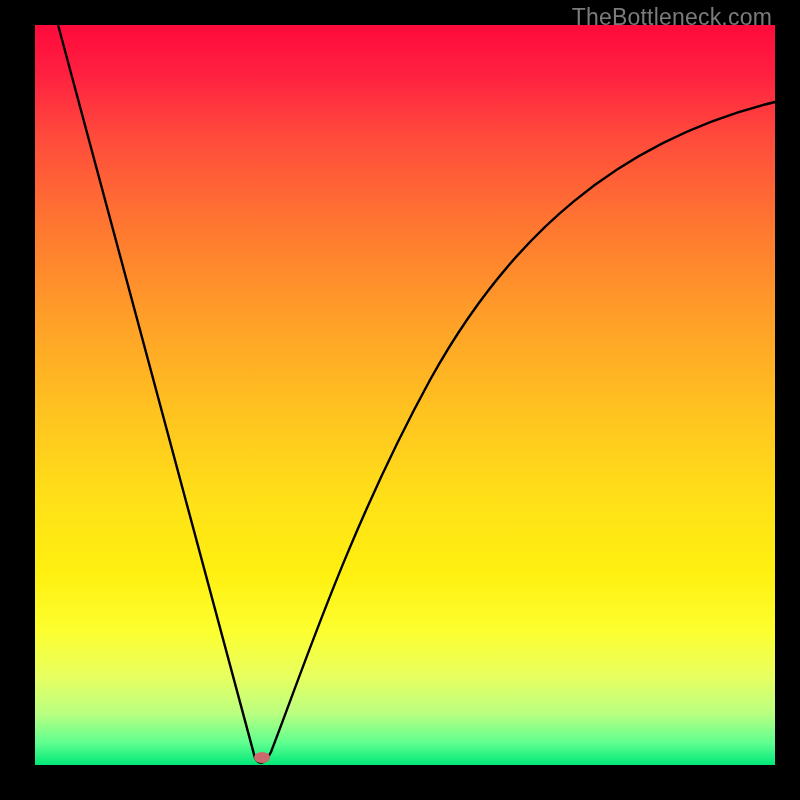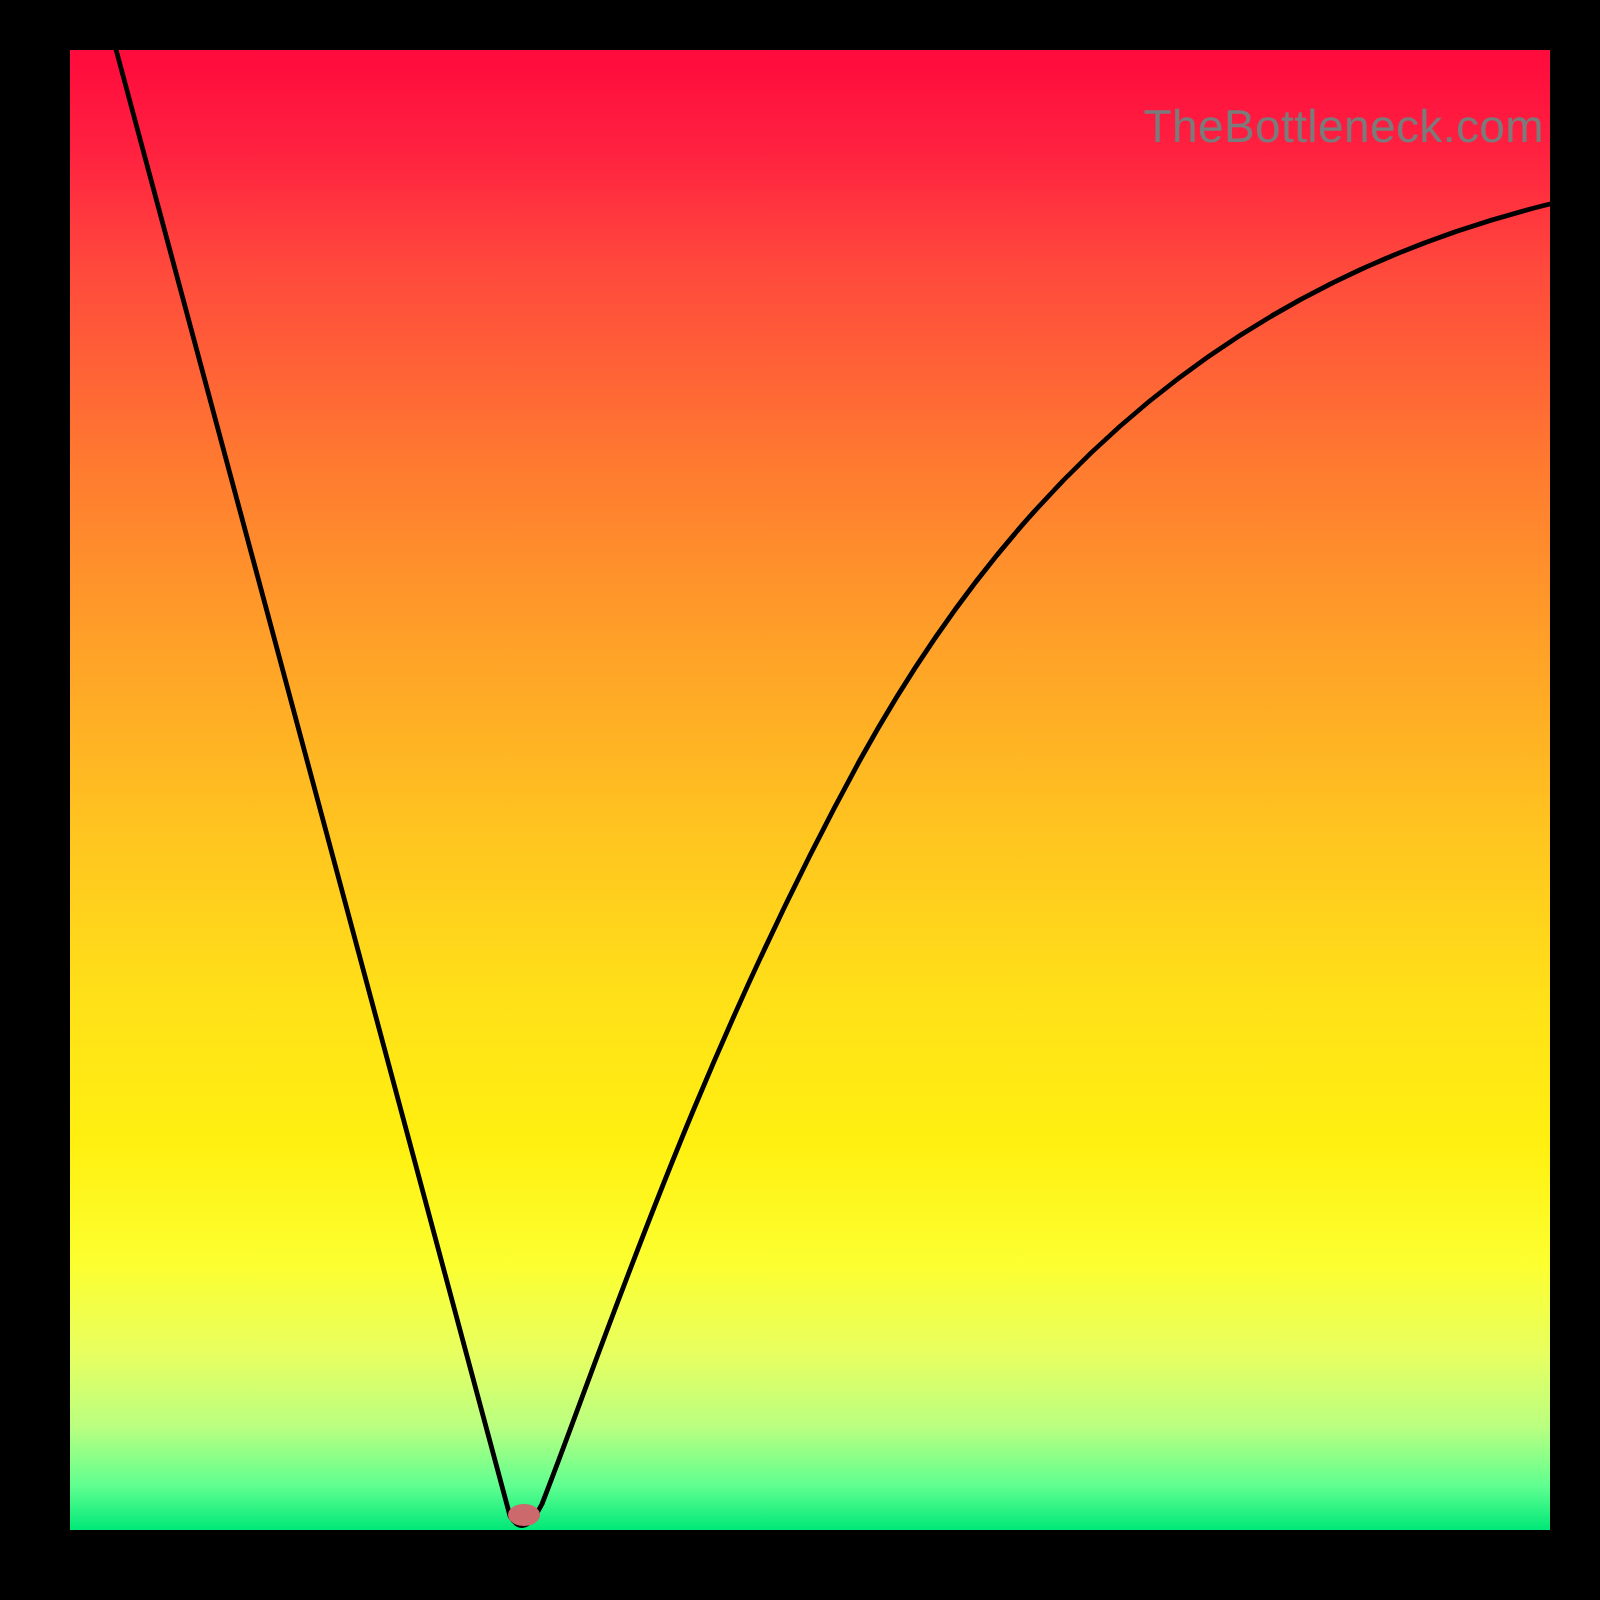--- a/index.html
+++ b/index.html
@@ -27,21 +27,20 @@
       #00e878 100%);
   }
   .watermark {
     position: absolute;
     top: 4px;
     right: 28px;
     color: #7b7b7b;
     font-size: 23px;
     letter-spacing: 0.2px;
     font-weight: 500;
-    margin-top: 46px;
   }
   svg.curve { position: absolute; left: 0; top: 0; }
   .dot {
     position: absolute;
     width: 16px;
     height: 11px;
     background: #cb696d;
     border-radius: 50%;
     left: 254px;
     top: 752px;

